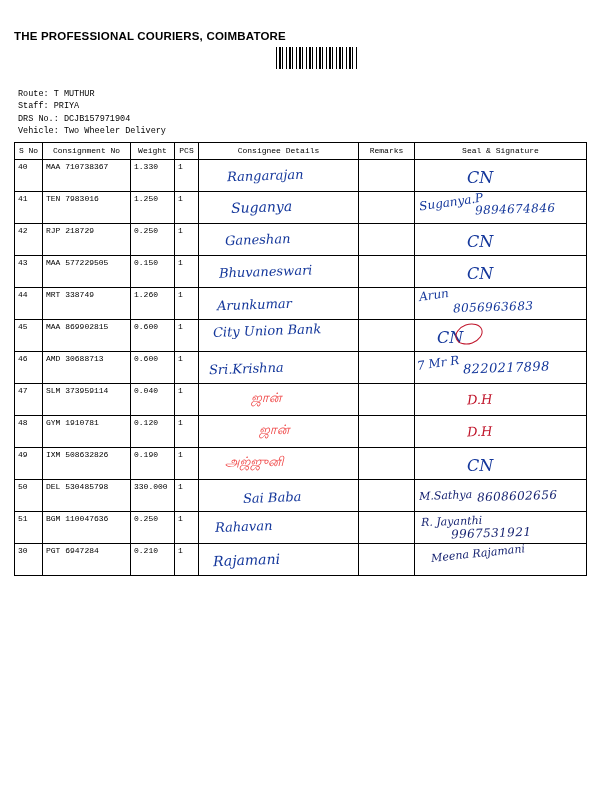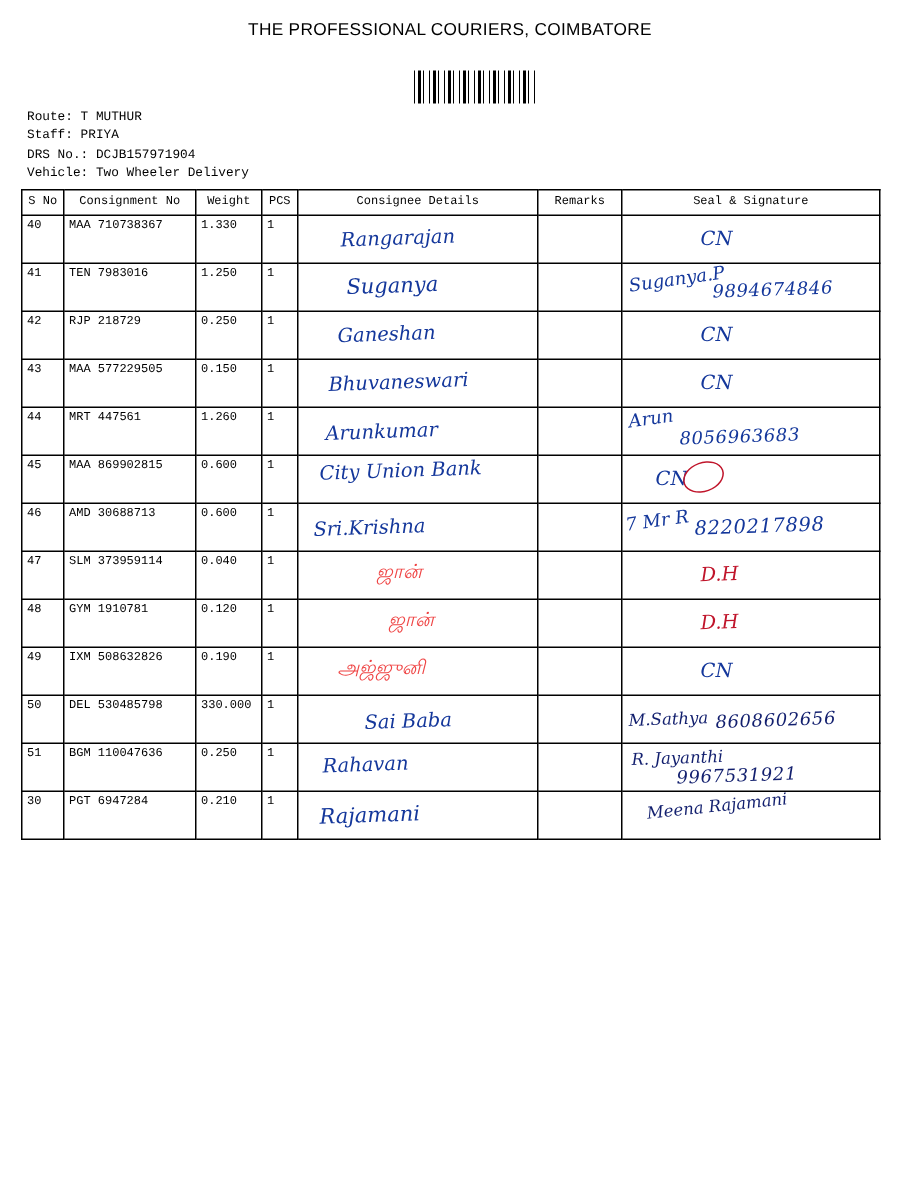--- a/index.html
+++ b/index.html
@@ -16,25 +16,24 @@
     overflow: hidden;
   }
   .page {
     width: 600px;
     height: 800px;
     position: relative;
     box-sizing: border-box;
     padding: 10px 14px 0 14px;
   }
   .doc-title {
-    text-align: center;
-    font-weight: normal;
+    font-weight: bold;
     font-size: 11.5px;
     letter-spacing: 0.2px;
-    margin-top: 4px;
+    margin-top: 20px;
   }
   .doc-subtitle {
     text-align: center;
     font-weight: bold;
     font-size: 11.5px;
     margin-top: 3px;
     letter-spacing: 0.1px;
   }
   .meta {
     display: flex;
@@ -112,21 +111,21 @@
   .hand.sm     { font-size: 11px; }
   .hand.lg     { font-size: 14px; }
   .hand.num {
     font-style: italic;
     font-family: "DejaVu Serif", serif;
     letter-spacing: 0.4px;
   }
   .cn-mark {
     font-family: "DejaVu Serif", serif;
     font-style: italic;
-    font-size: 13px;
+    font-size: 16px;
     color: #14379b;
     position: absolute;
   }
   .scribble {
     position: absolute;
     font-family: "DejaVu Serif", serif;
     font-style: italic;
     font-size: 12px;
     color: #14379b;
     transform: rotate(-8deg);
@@ -254,21 +253,21 @@
           <span class="hand blue" style="left:20px; top:8px;">Bhuvaneswari</span>
         </td>
         <td class="row-cell"></td>
         <td class="row-cell seal">
           <span class="cn-mark" style="left:52px; top:8px;">CN</span>
         </td>
       </tr>
 
       <tr>
         <td class="row-cell">44</td>
-        <td class="row-cell">MRT 447561</td>
+        <td class="row-cell">MRT 338749</td>
         <td class="row-cell">1.260</td>
         <td class="row-cell">1</td>
         <td class="row-cell cons">
           <span class="hand blue" style="left:18px; top:9px;">Arunkumar</span>
         </td>
         <td class="row-cell"></td>
         <td class="row-cell seal">
           <span class="scribble" style="left:4px; top:0px;">Arun</span>
           <span class="hand num blue" style="left:38px; top:12px; font-size:12px;">8056963683</span>
         </td>

